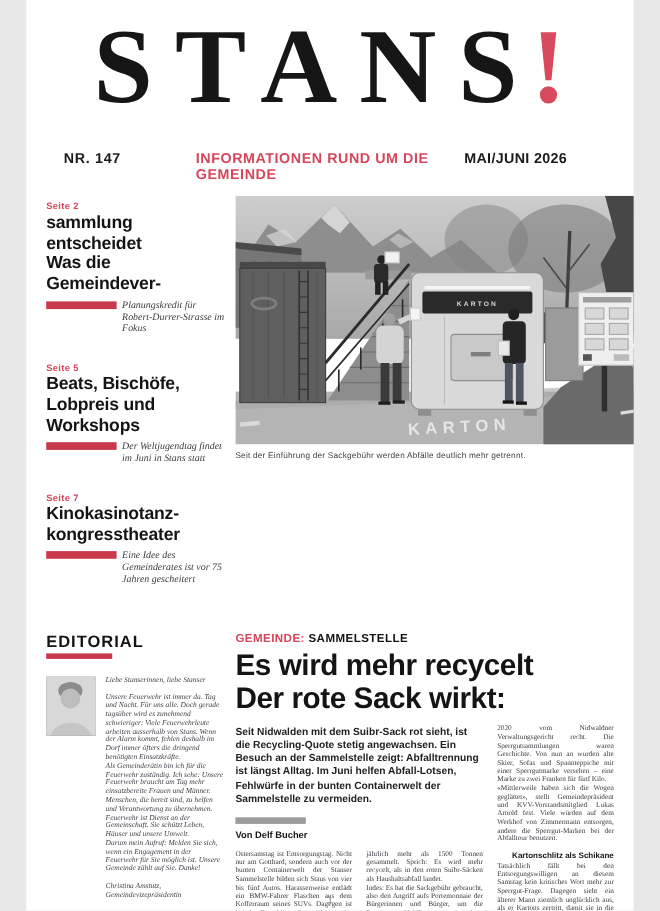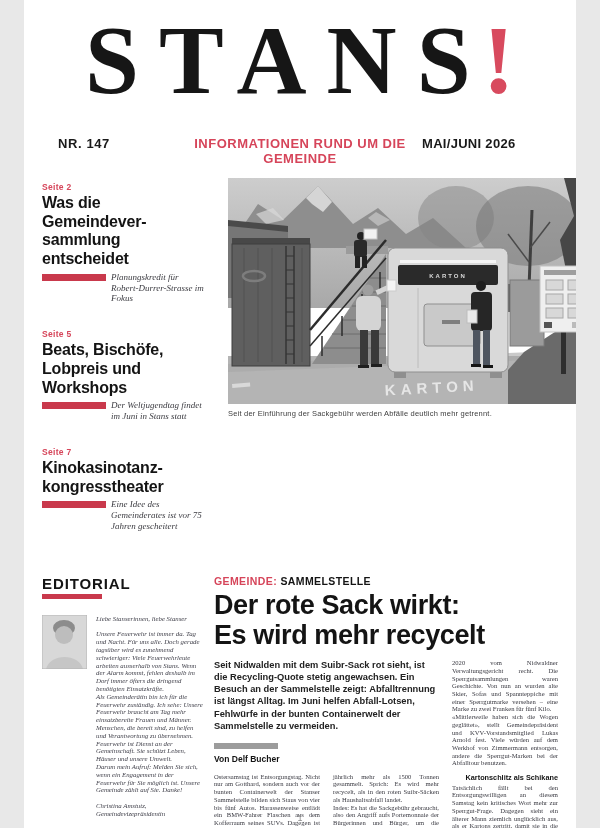--- a/index.html
+++ b/index.html
@@ -6,25 +6,25 @@
   .page{position:relative;width:552px;height:828px;background:#ffffff;margin:0 auto;
         font-family:"Liberation Sans",sans-serif;color:#1a1a1a;overflow:hidden;}
   
   .masthead{text-align:center;padding-top:10px;height:122px;}
   .masthead .word{font-family:"Liberation Serif",serif;font-weight:700;font-size:97px;
         letter-spacing:20px;color:#161616;line-height:1.05;}
   .masthead .bang{color:#d84a5e;letter-spacing:0;margin-left:-8px;}
   
   .infobar{display:flex;align-items:baseline;padding:0 34px;margin-top:4px;}
   .issue{font-weight:700;font-size:13px;letter-spacing:.6px;width:120px;}
-  .tagline{flex:1;text-align:center;color:#d6455a;font-weight:700;font-size:13px;letter-spacing:.5px;}
+  .tagline{flex:1;color:#d6455a;font-weight:700;font-size:13px;letter-spacing:.5px;}
   .date{font-weight:700;font-size:13px;letter-spacing:.3px;text-align:left;width:120px;}
   
   .content{padding:0 18px;}
-  .row-top{display:flex;gap:24px;margin-top:12px;}
+  .row-top{display:flex;gap:10px;margin-top:12px;}
   .sidebar-top{width:162px;flex:none;padding-top:4px;}
   .teaser{margin-bottom:25px;}
   .page-label{color:#d6455a;font-size:8.5px;font-weight:700;letter-spacing:.3px;margin-bottom:2px;}
   .teaser-title{font-size:16px;font-weight:800;line-height:1.17;letter-spacing:-.2px;color:#141414;}
   .teaser-sub{display:flex;margin-top:3px;}
   .red-bar{width:64px;height:7px;background:#c9394c;flex:none;margin-top:2px;}
   .teaser-sub-text{font-family:"Liberation Serif",serif;font-style:italic;font-size:9px;
         line-height:1.2;color:#3c3c42;margin-left:5px;}
   
   .photo-fig{width:408px;flex:none;position:relative;}
@@ -79,22 +79,22 @@
   </div>
 
   <div class="content">
 
     <div class="row-top">
       <div class="sidebar-top">
 
         <div class="teaser">
           <div class="page-label">Seite 2</div>
           <div class="teaser-title">
+            <div>sammlung entscheidet</div>
             <div>Was die Gemeindever-</div>
-            <div>sammlung entscheidet</div>
           </div>
           <div class="teaser-sub">
             <div class="red-bar"></div>
             <div class="teaser-sub-text">Planungskredit für Robert-Durrer-Strasse im Fokus</div>
           </div>
         </div>
 
         <div class="teaser">
           <div class="page-label">Seite 5</div>
           <div class="teaser-title">
@@ -280,22 +280,22 @@
           </div>
         </div>
 
       </div>
 
       <div class="article">
         <div class="kicker">
           <span class="cat">GEMEINDE:</span><span> SAMMELSTELLE</span>
         </div>
         <div class="headline">
+          <div>Es wird mehr recycelt</div>
           <div>Der rote Sack wirkt:</div>
-          <div>Es wird mehr recycelt</div>
         </div>
         <div class="article-grid">
           <div class="leadwrap">
             <div class="lead">Seit Nidwalden mit dem Suibr-Sack rot sieht, ist die Recycling-Quote stetig angewachsen. Ein Besuch an der Sammelstelle zeigt: Abfalltrennung ist längst Alltag. Im Juni helfen Abfall-Lotsen, Fehlwürfe in der bunten Containerwelt der Sammelstelle zu vermeiden.</div>
             <div class="byline-bar"></div>
             <div class="byline">Von Delf Bucher</div>
           </div>
           <div class="bodycol col1">
             <p>Ostersamstag ist Entsorgungstag. Nicht nur am Gotthard, sondern auch vor der bunten Containerwelt der Stanser Sammelstelle bilden sich Staus von vier bis fünf Autos. Harassenweise entlädt ein BMW-Fahrer Flaschen aus dem Kofferraum seines SUVs. Dagegen ist bei der Frau hinter ihm nicht nur der Wagen klein, sondern auch die Entsorgungstour. Sie kommt mit einem kleinen Bündel Zeitungen angefahren.</p>
             <p>Entsorgt wird meist mit dem PW. Das hält auch Hansruedi von Reding normalerweise so. Heute hat er aber sein Velo buchstäblich zum Lastesel umfunktioniert – voll bepackt mit Rezyklierbarem, mit Taschen am Lenker und Kartons auf dem Gepäckträger. «Ich mache gerade Autofasten bis zum Juli», erklärt er mit einem Lachen.</p>

